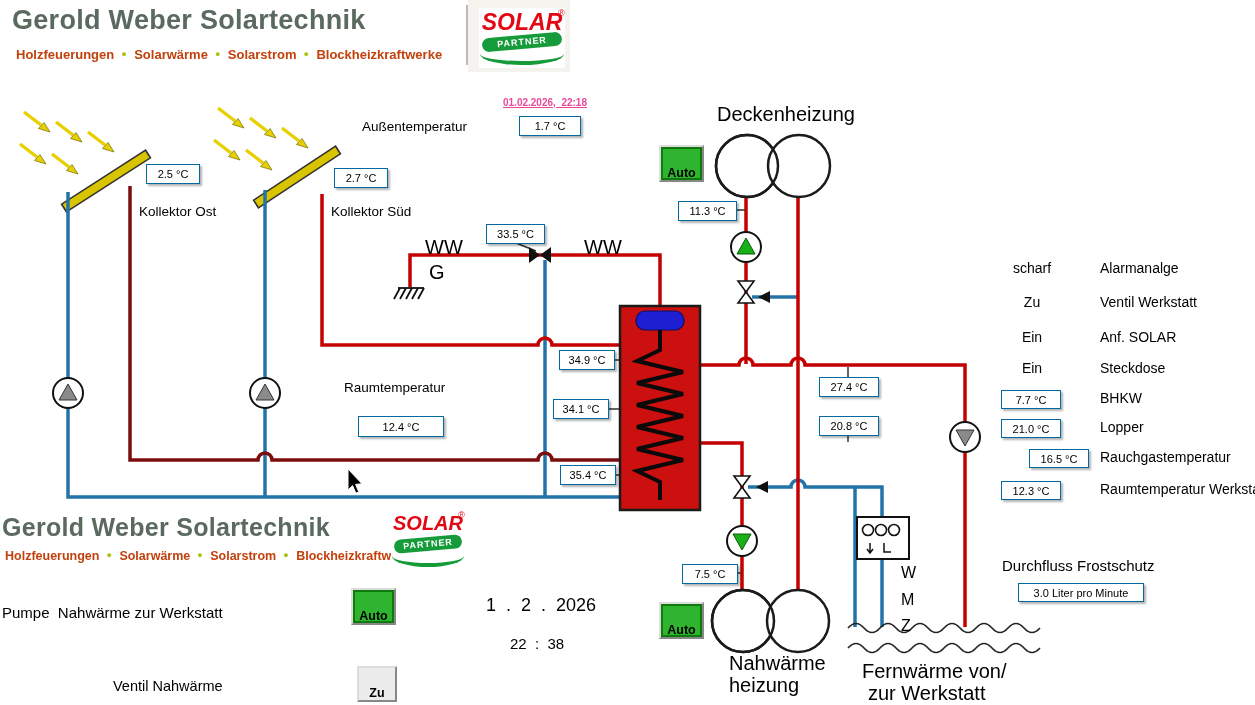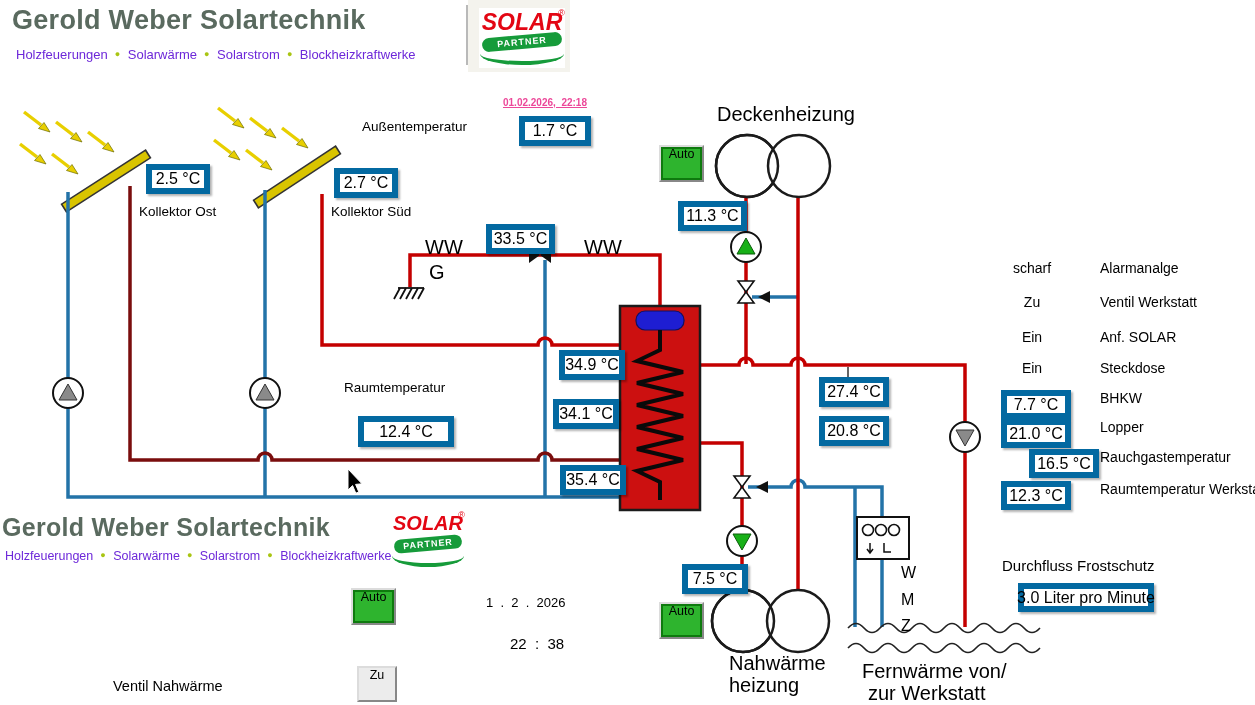--- a/index.html
+++ b/index.html
@@ -3,35 +3,35 @@
 <meta charset="utf-8">
 <style>
   body{margin:0}
   .stage{position:relative;width:1255px;height:705px;background:#ffffff;overflow:hidden;
          font-family:"Liberation Sans",sans-serif;color:#000}
   .abs{position:absolute}
   .lbl{position:absolute;font-size:13.5px;white-space:pre}
   .big{font-size:20px}
   .company{position:absolute;font-size:27px;font-weight:bold;color:#5a6a5f;letter-spacing:.3px;white-space:nowrap}
   .company.small{font-size:25px}
-  .services{position:absolute;display:flex;font-size:13px;font-weight:normal;color:#6d28d9;white-space:nowrap}
+  .services{position:absolute;display:flex;font-size:13px;font-weight:bold;color:#c2410c;white-space:nowrap}
   .services span+span::before{content:"● ";color:#a9c512;font-size:9px;vertical-align:2px;margin:0 5px 0 7px}
   .services.small{font-size:12.5px}
   .badge{position:absolute;background:#fff}
   .badge .solar{color:#e30613;font-weight:bold;font-style:italic;font-size:23px;text-align:center;line-height:1;padding-top:3px}
   .badge .reg{position:absolute;right:0;top:0;font-size:9px;color:#e30613}
   .badge .band{position:absolute;left:3px;right:3px;top:27px;height:14px;background:#169b3a;color:#fff;
                font-size:9px;font-weight:bold;display:flex;align-items:center;justify-content:center;
                border-radius:7px;transform:rotate(-5deg);letter-spacing:1px}
   .badge .swoosh{position:absolute;left:1px;right:1px;top:35px;height:18px;border-bottom:4px solid #169b3a;border-radius:0 0 55% 55%}
   .badge.small .solar{font-size:20px}
-  .tbox{position:absolute;height:18px;background:#fff;border:6px solid #0369a1;box-shadow:1.5px 1.5px 2px rgba(0,0,0,.3);
-        font-size:16px;display:flex;align-items:center;justify-content:center;white-space:nowrap}
-  .btn3d{position:absolute;display:flex;align-items:flex-start;justify-content:center;
-         border:2px outset #dcdcdc;background:#ececec;font-weight:normal;font-size:12.5px;cursor:pointer}
+  .tbox{position:absolute;height:18px;background:#fff;border:1px solid #0369a1;box-shadow:1.5px 1.5px 2px rgba(0,0,0,.3);
+        font-size:11px;display:flex;align-items:center;justify-content:center;white-space:nowrap}
+  .btn3d{position:absolute;display:flex;align-items:flex-end;justify-content:center;
+         border:2px outset #dcdcdc;background:#ececec;font-weight:bold;font-size:12.5px;cursor:pointer}
   .autoBtn{background:#2eb42e;box-shadow:inset 0 0 0 2px #0e7a0e}
   .datetime{position:absolute;color:#ec4899;font-weight:bold;font-size:10px;text-decoration:underline;white-space:pre}
   .sval{position:absolute;width:62px;text-align:center;font-size:14px}
   .slabel{position:absolute;font-size:14px;white-space:nowrap}
   .divider{position:absolute;background:#b9b9b9}
 </style>
 </head>
 <body>
 
 <div class="stage">
@@ -274,23 +274,24 @@
   <div class="badge small" style="left:391px;top:510px;width:74px;height:58px">
     <div class="solar">SOLAR</div>
     <span class="reg">®</span>
     <div class="band">
         <span>PARTNER</span>
       </div>
     <div class="swoosh"></div>
   </div>
 
   
+  <div class="lbl" style="left:2px;top:604px;font-size:15px">Pumpe  Nahwärme zur Werkstatt</div>
   <div class="btn3d autoBtn" style="left:351px;top:588px;width:41px;height:33px">
     <span>Auto</span>
   </div>
-  <div class="lbl" style="left:486px;top:595px;font-size:13px">1  .  2  .  2026</div>
+  <div class="lbl" style="left:486px;top:595px;font-size:18px">1  .  2  .  2026</div>
   <div class="lbl" style="left:510px;top:635px;font-size:15px">22  :  38</div>
   <div class="lbl" style="left:113px;top:678px;font-size:14.5px">Ventil Nahwärme</div>
   <div class="btn3d" style="left:357px;top:666px;width:36px;height:32px">
     <span>Zu</span>
   </div>
 
 </div>
 
 </body></html>

